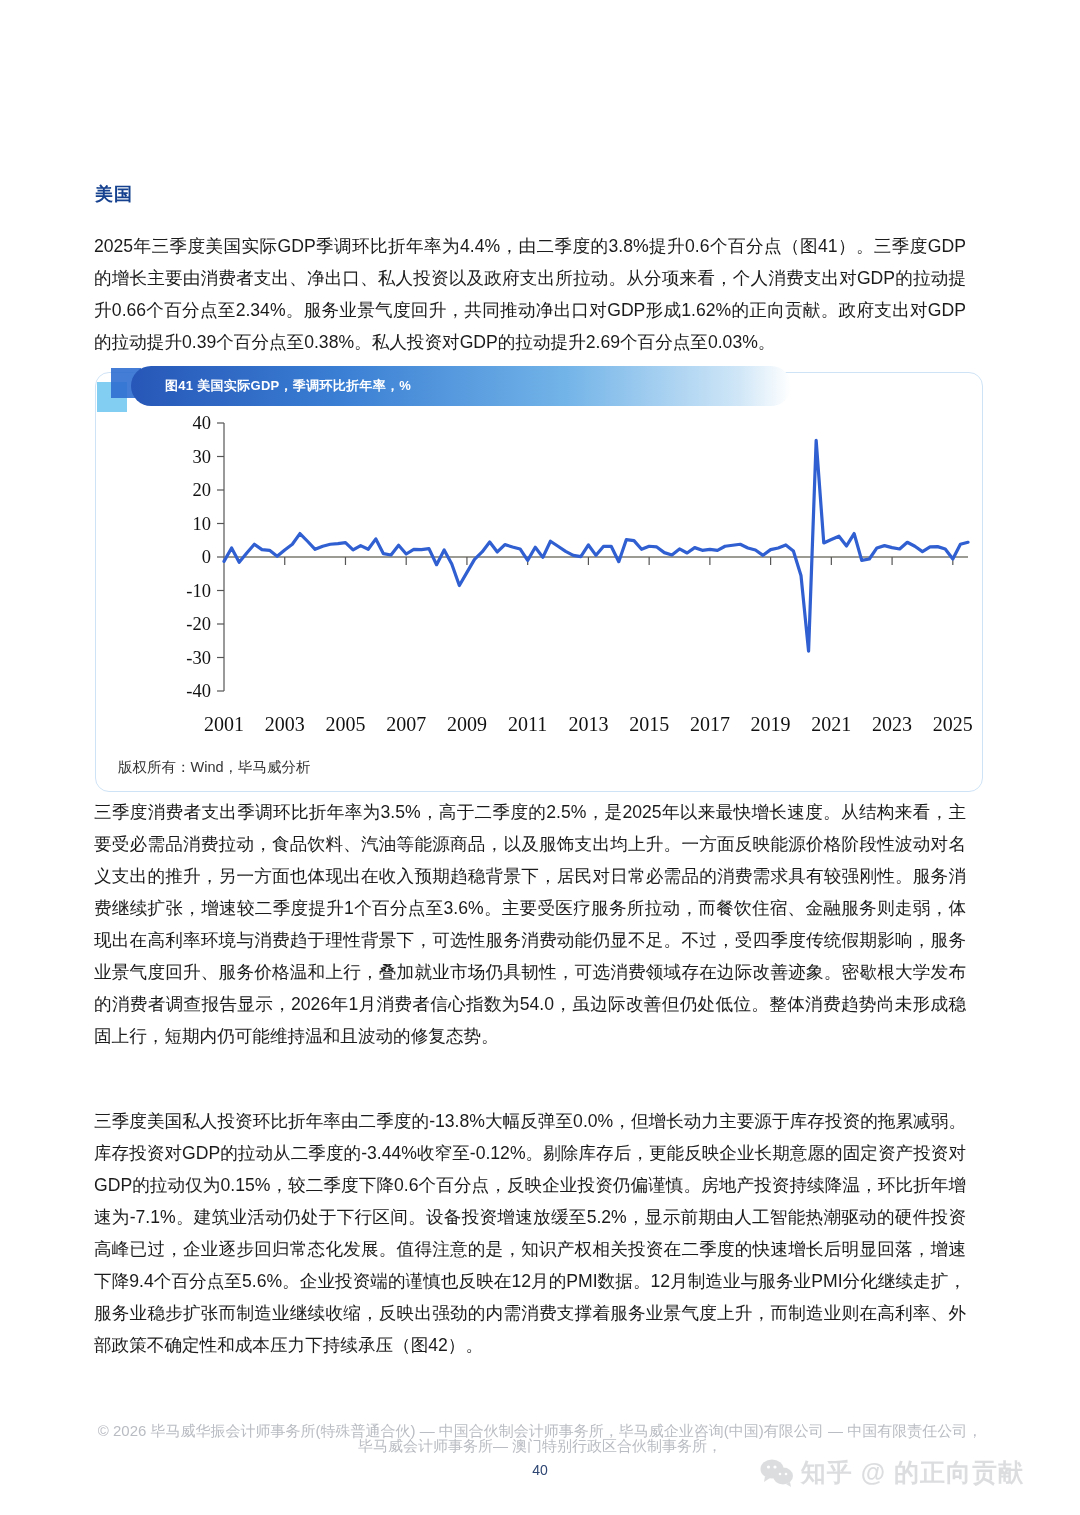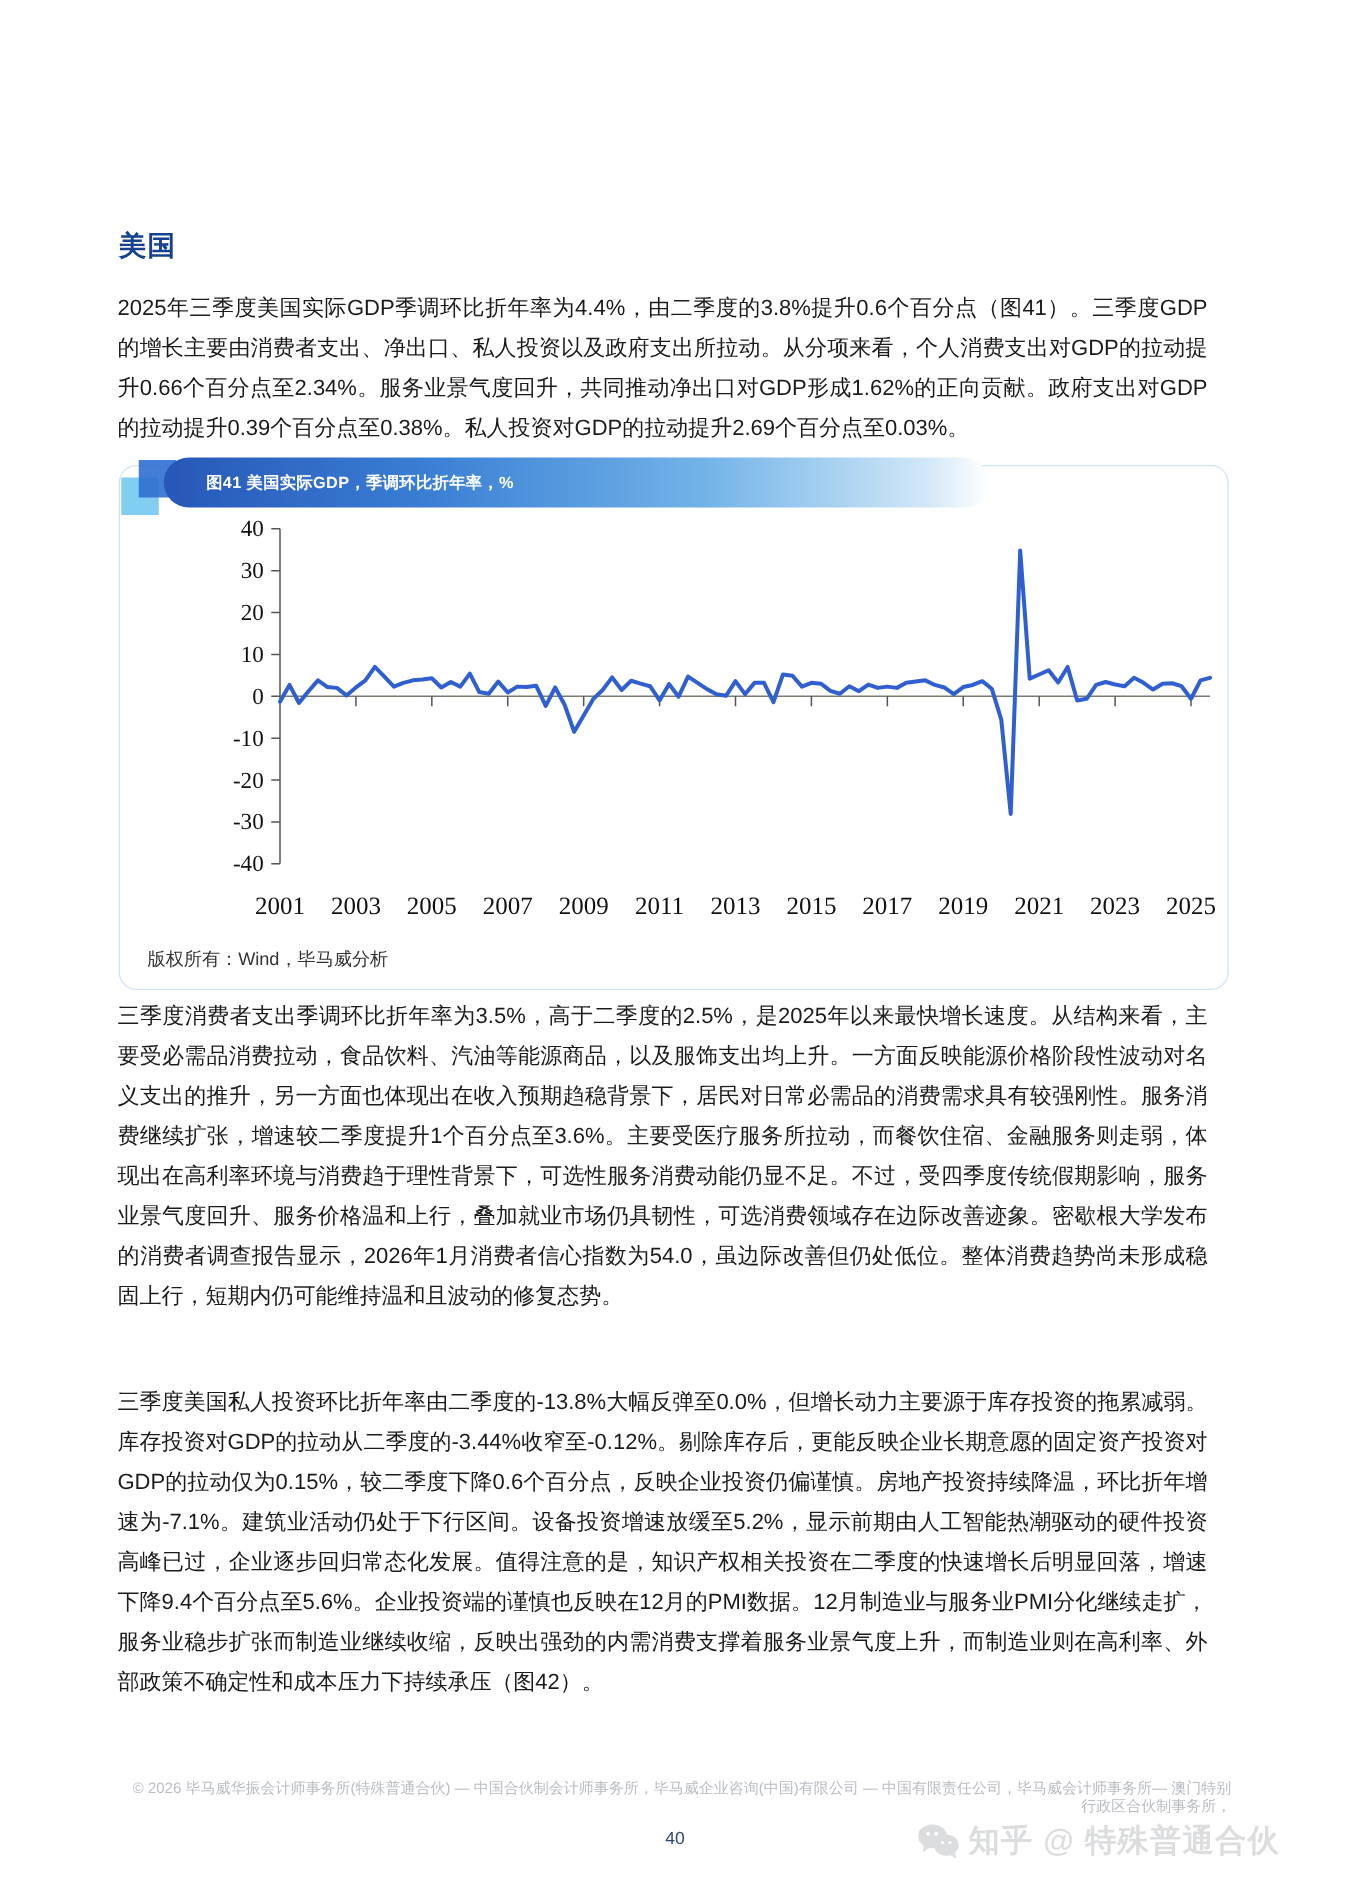--- a/index.html
+++ b/index.html
@@ -9,21 +9,21 @@
     font-family:"Liberation Sans","DejaVu Sans",sans-serif;
     color:#1a1a1a;
     position:relative;
     overflow:hidden;
   }
   .page { position:relative; width:1080px; height:1515px; }
 
   
   .section-title {
     position:absolute; left:95px; top:182px;
-    font-size:22px; font-weight:bold;
+    font-size:18px; font-weight:bold;
     color:#15418f; letter-spacing:1px;
   }
 
   
   .para {
     position:absolute; left:94px; width:872px;
     font-size:17.6px; line-height:32px;
     color:#1b1b1b; text-align:justify;
     text-justify:inter-character;
   }
@@ -65,22 +65,22 @@
     white-space:nowrap;
   }
 
   .plot-wrap { position:absolute; left:0; top:38px; width:888px; height:340px; }
   .chart-source {
     position:absolute; left:22px; bottom:14px;
     font-size:14.5px; color:#333;
   }
   .footer-text {
     position:absolute; left:95px; top:1423px; width:890px;
-    font-size:12px; line-height:15px; color:#b9bcc2;
-    text-align:right;
+    font-size:15px; line-height:15px; color:#b9bcc2;
+    text-align:center;
   }
   .page-num {
     position:absolute; left:0; top:1462px; width:1080px;
     text-align:center; font-size:14px; color:#2e4672;
   }
   .watermark {
     position:absolute; right:56px; top:1456px;
     display:flex; align-items:center; gap:7px;
     opacity:.30;
   }
@@ -173,16 +173,16 @@
     <svg class="wechat-bubble" width="34" height="30" viewBox="0 0 34 30">
       <ellipse cx="12" cy="11" rx="11.5" ry="9.5" fill="#8e9298"></ellipse>
       <polygon points="5,18 4,24 10,20" fill="#8e9298"></polygon>
       <ellipse cx="23" cy="18" rx="10" ry="8.5" fill="#8e9298"></ellipse>
       <polygon points="30,24 31,29 26,26" fill="#8e9298"></polygon>
       <circle cx="8.5" cy="9" r="1.6" fill="#ffffff"></circle>
       <circle cx="15" cy="9" r="1.6" fill="#ffffff"></circle>
       <circle cx="20" cy="16" r="1.3" fill="#ffffff"></circle>
       <circle cx="26" cy="16" r="1.3" fill="#ffffff"></circle>
     </svg>
-    <span class="wm-text">知乎 @ 特殊普通合伙</span>
+    <span class="wm-text">知乎 @ 的正向贡献</span>
   </div>
 
 </div>
 
 </body></html>

